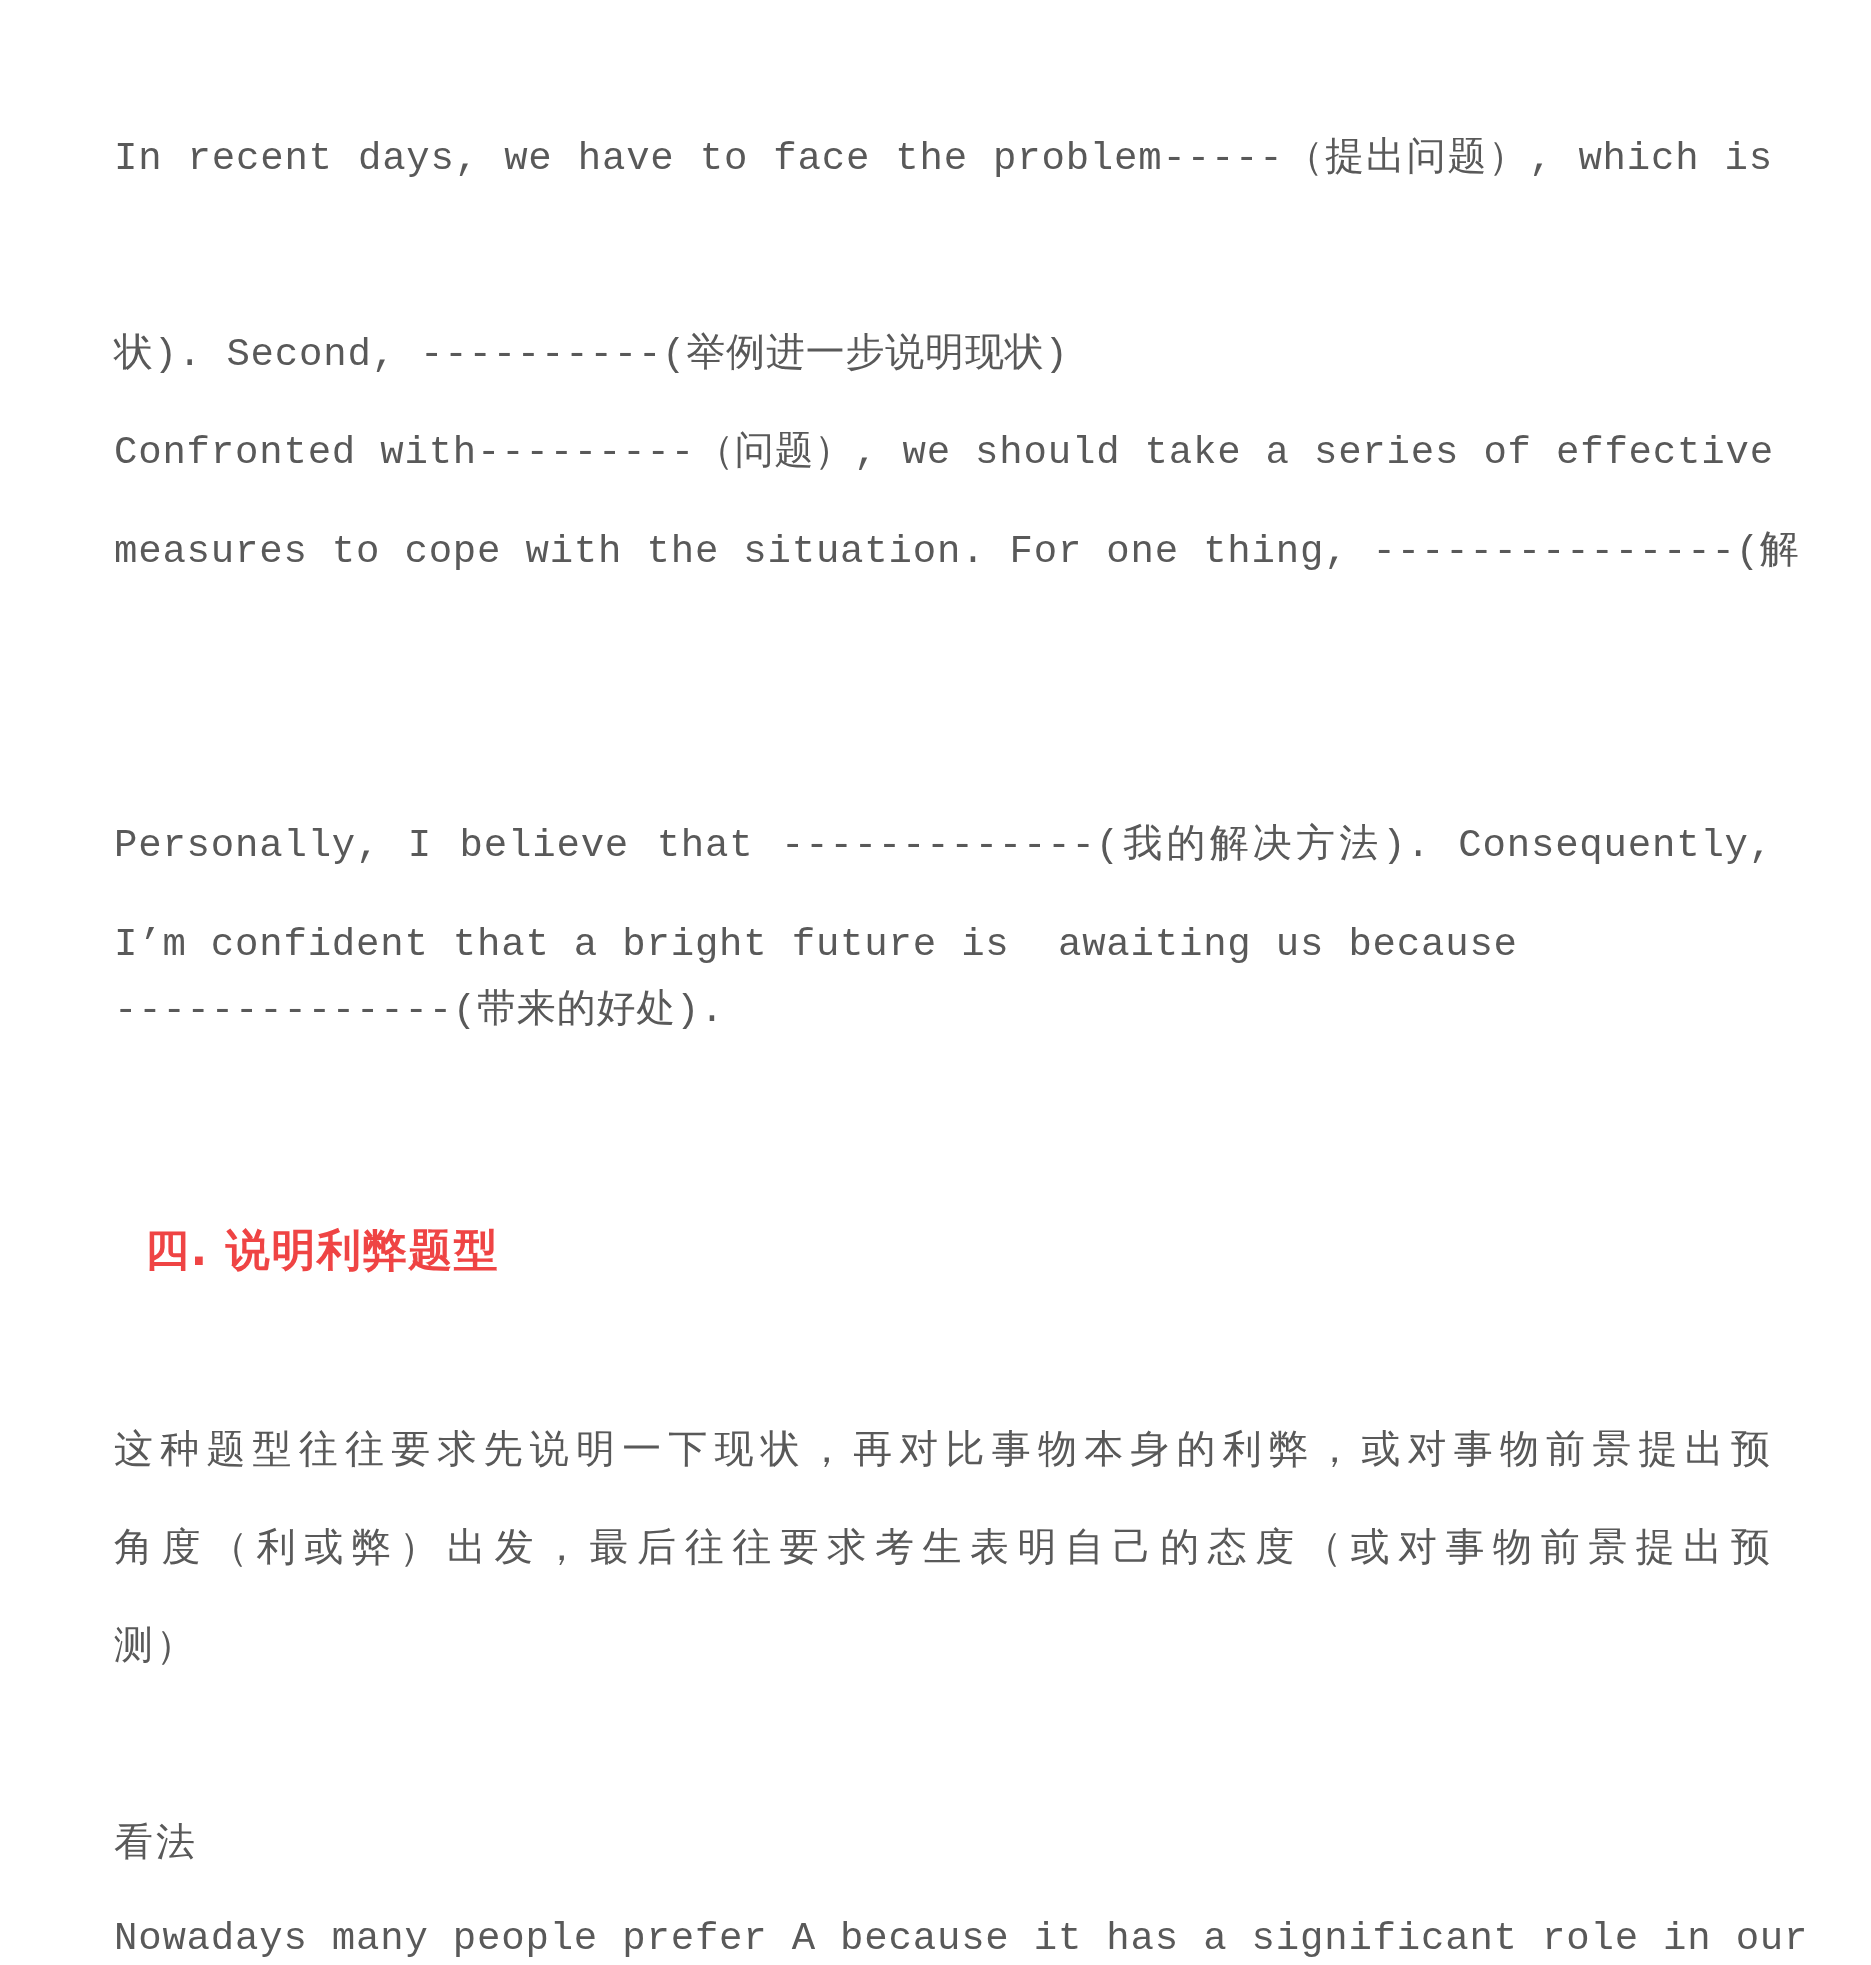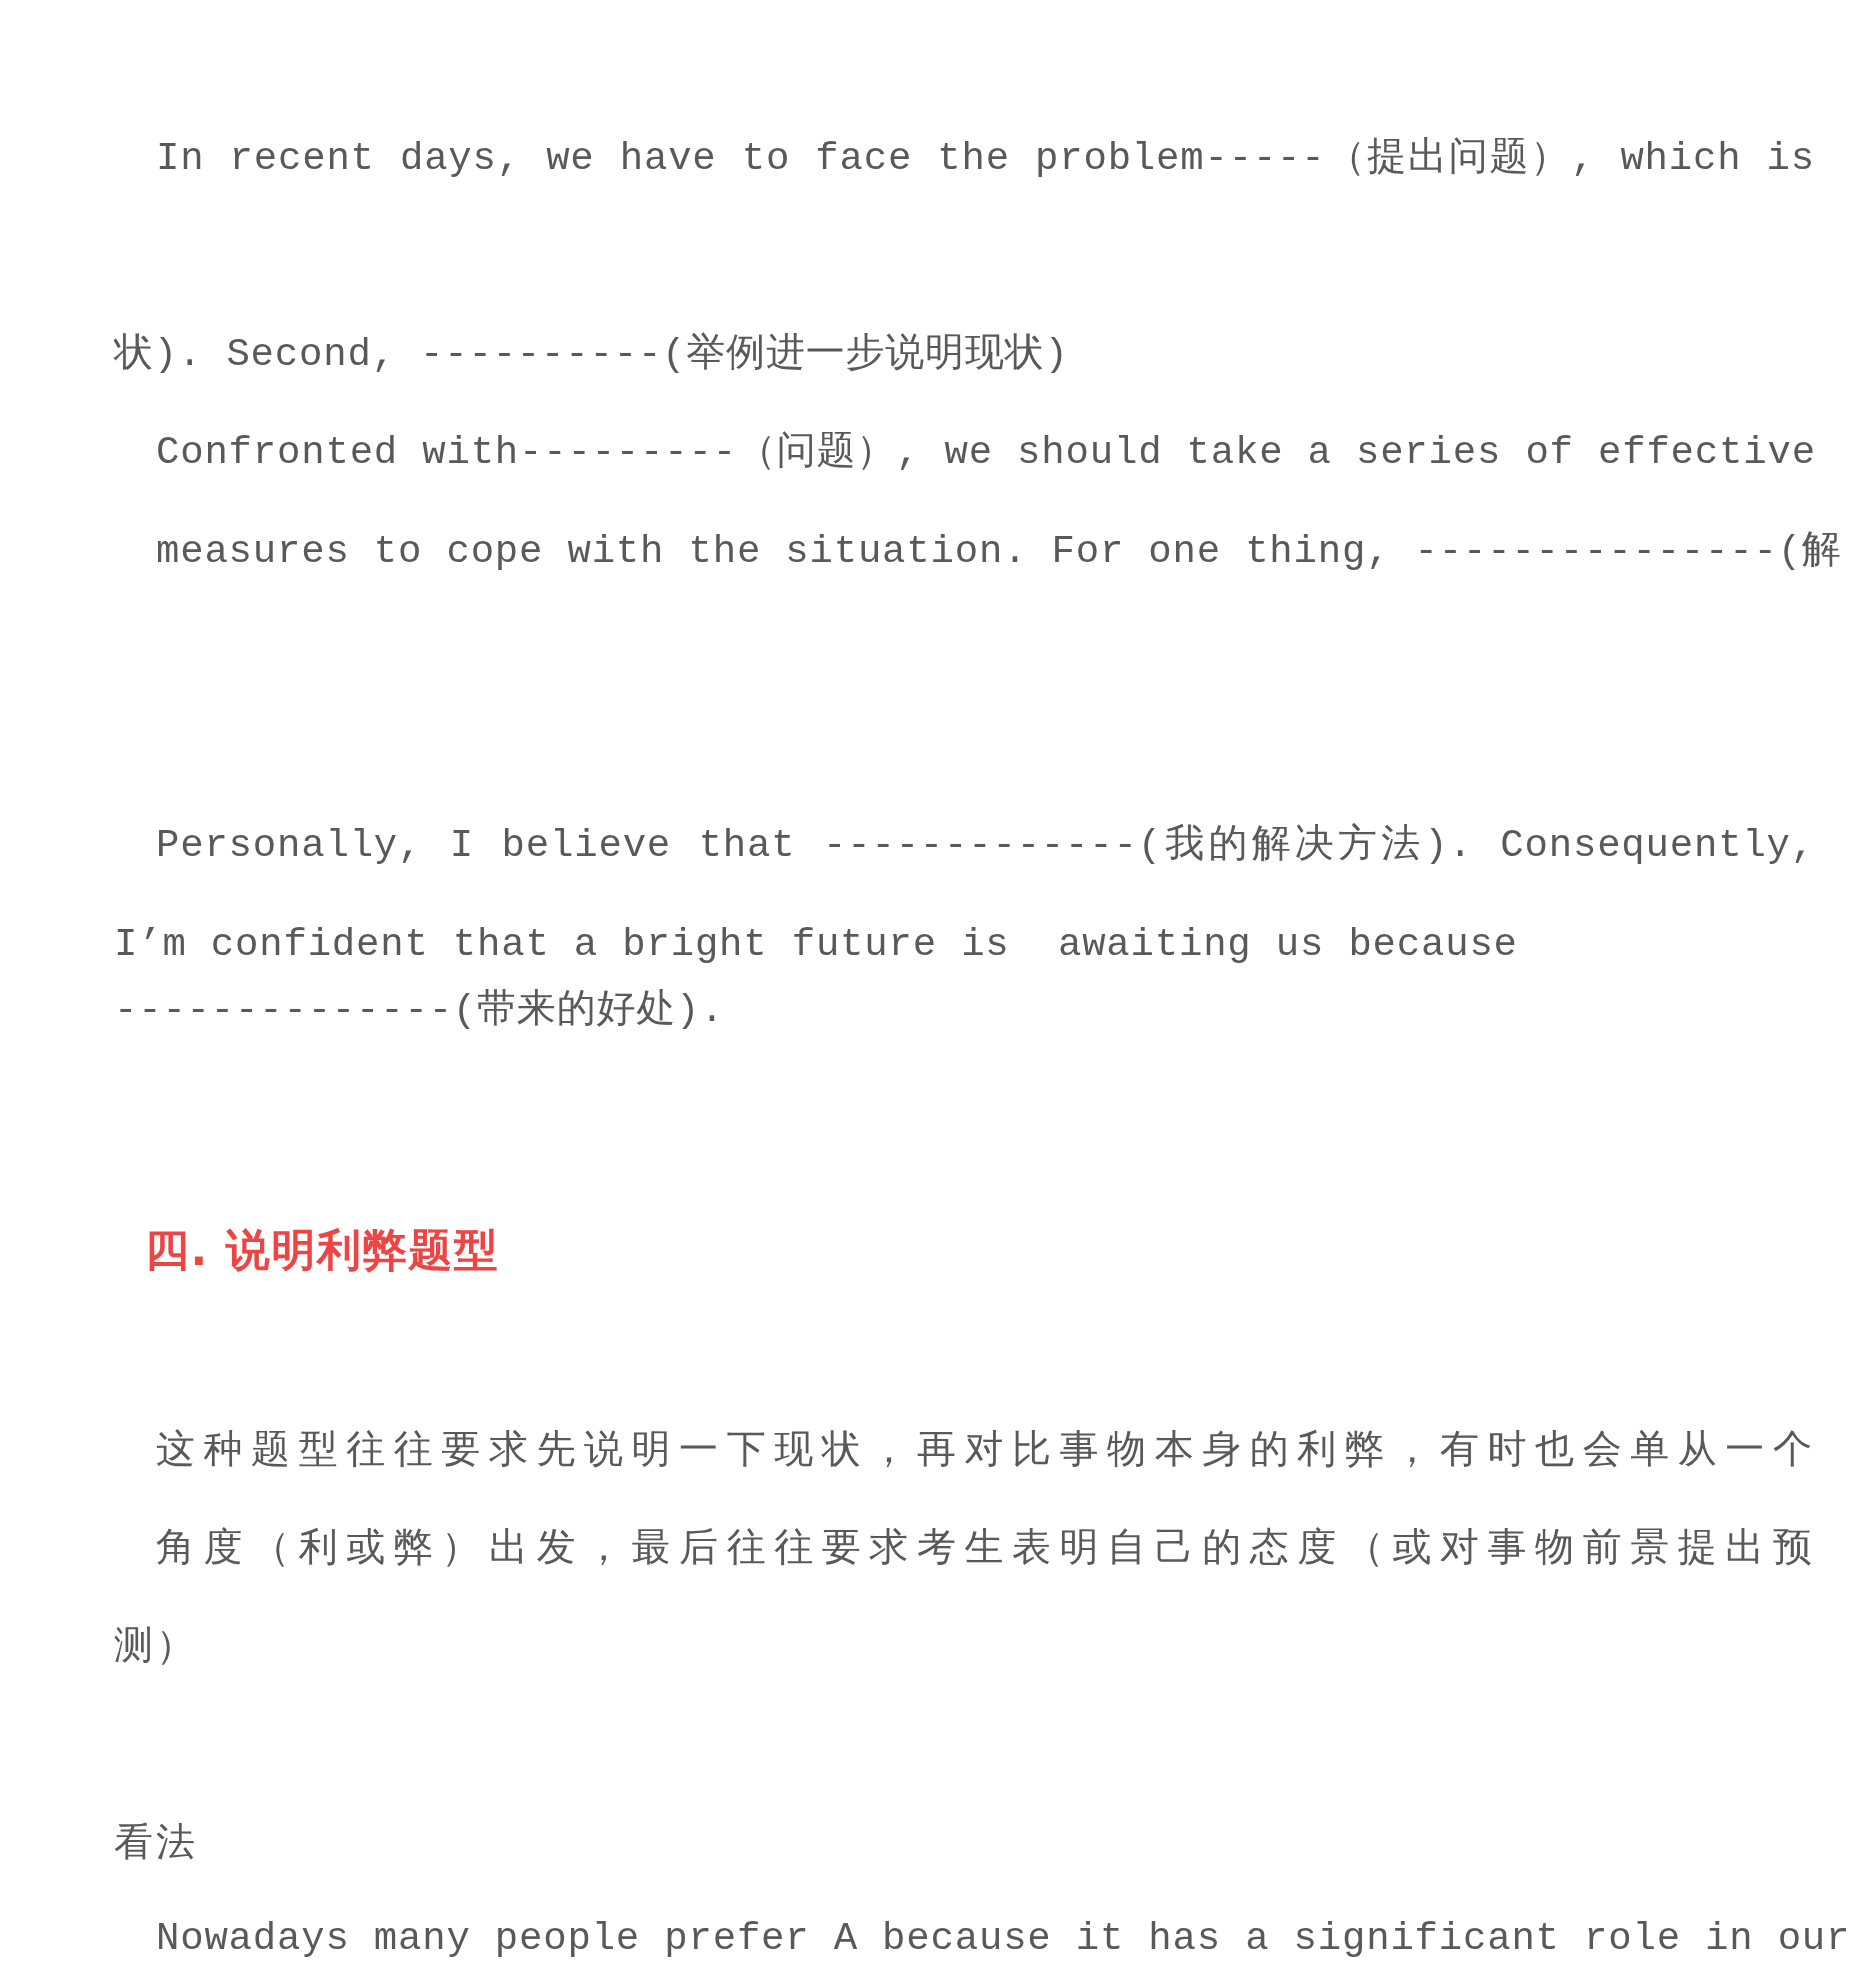--- a/index.html
+++ b/index.html
@@ -14,21 +14,20 @@
     font-family: "Liberation Mono", "DejaVu Sans Mono", monospace;
     font-size: 39px;
     line-height: 51px;
     color: #595959;
     letter-spacing: 0.8px;
   }
   .line.justify {
     width: 1659px;
     text-align: justify;
     text-align-last: justify;
-    margin-left: 42px;
   }
   .heading {
     position: absolute;
     left: 145px;
     top: 1222px;
     font-family: "DejaVu Sans", "Liberation Sans", sans-serif;
     font-weight: bold;
     font-size: 44px;
     line-height: 55px;
     color: #ef4444;
@@ -48,21 +47,21 @@
   <div class="line justify" style="top:134px">In recent days, we have to face the problem-----（提出问题）, which is</div>
   <div class="line" style="top:330px">状). Second, ----------(举例进一步说明现状)</div>
   <div class="line justify" style="top:428px">Confronted with---------（问题）, we should take a series of effective</div>
   <div class="line justify" style="top:527px">measures to cope with the situation. For one thing, ---------------(解</div>
   <div class="line justify" style="top:821px">Personally, I believe that -------------(我的解决方法). Consequently,</div>
   <div class="line" style="top:920px">I’m confident that a bright future is  awaiting us because</div>
   <div class="line" style="top:986px">--------------(带来的好处).</div>
 
   <div class="heading">四. 说明利弊题型</div>
 
-  <div class="line justify cn" style="top:1423px">这种题型往往要求先说明一下现状，再对比事物本身的利弊，有时也会单从一个</div>
+  <div class="line justify cn" style="top:1423px">这种题型往往要求先说明一下现状，再对比事物本身的利弊，或对事物前景提出预</div>
   <div class="line justify cn" style="top:1521px">角度（利或弊）出发，最后往往要求考生表明自己的态度（或对事物前景提出预</div>
   <div class="line cn" style="top:1619px">测）</div>
 
   <div class="line cn" style="top:1816px">看法</div>
 
   <div class="line justify" style="top:1914px">Nowadays many people prefer A because it has a significant role in our</div>
 
 </div>
 
 

